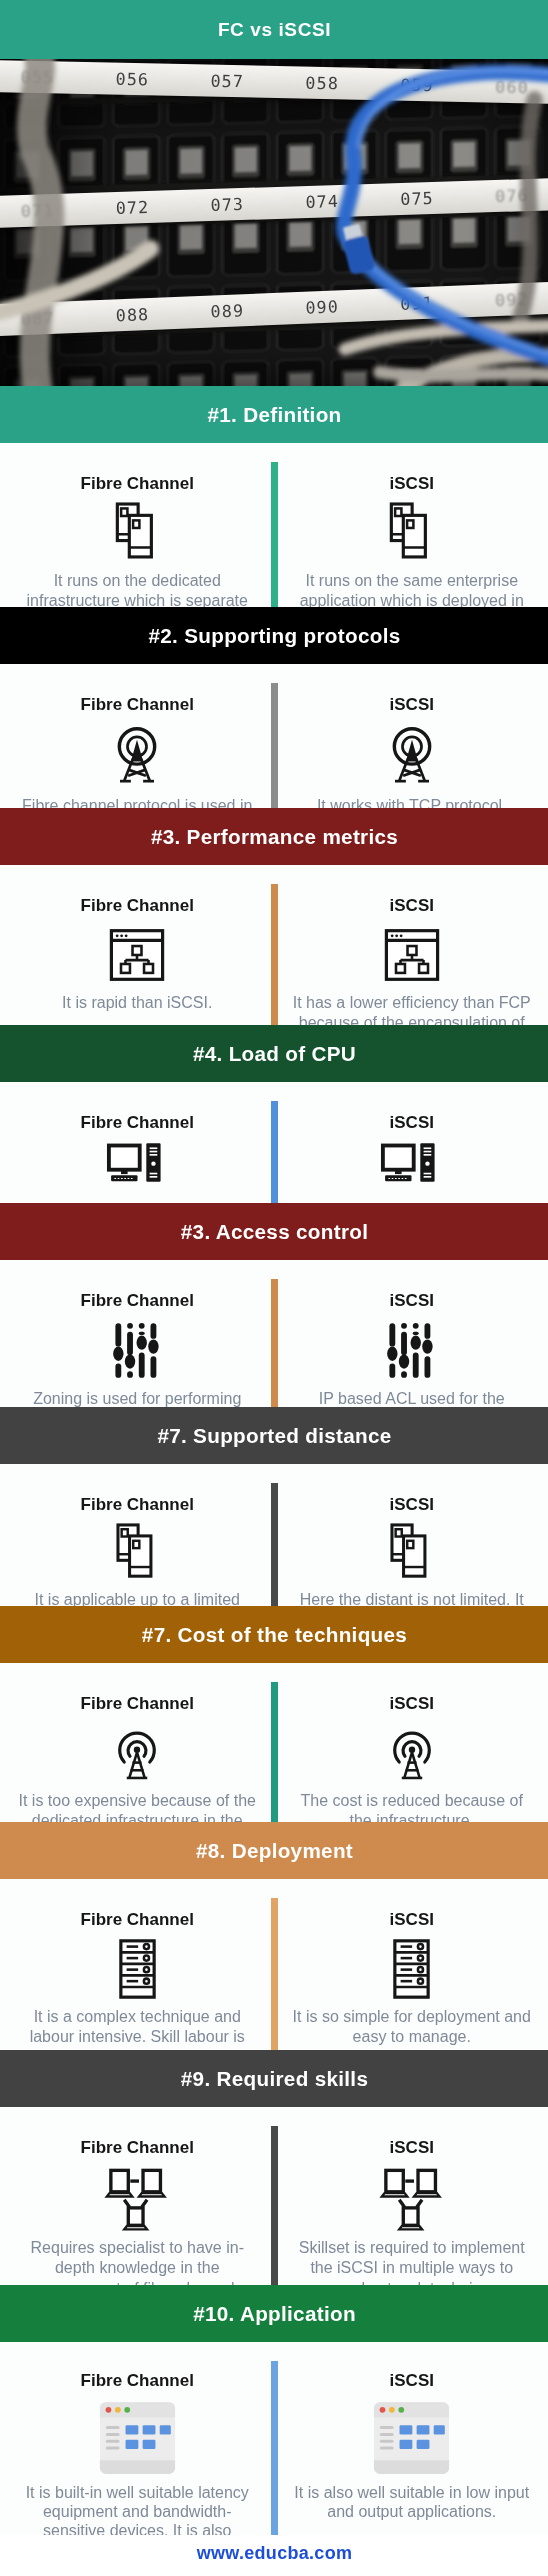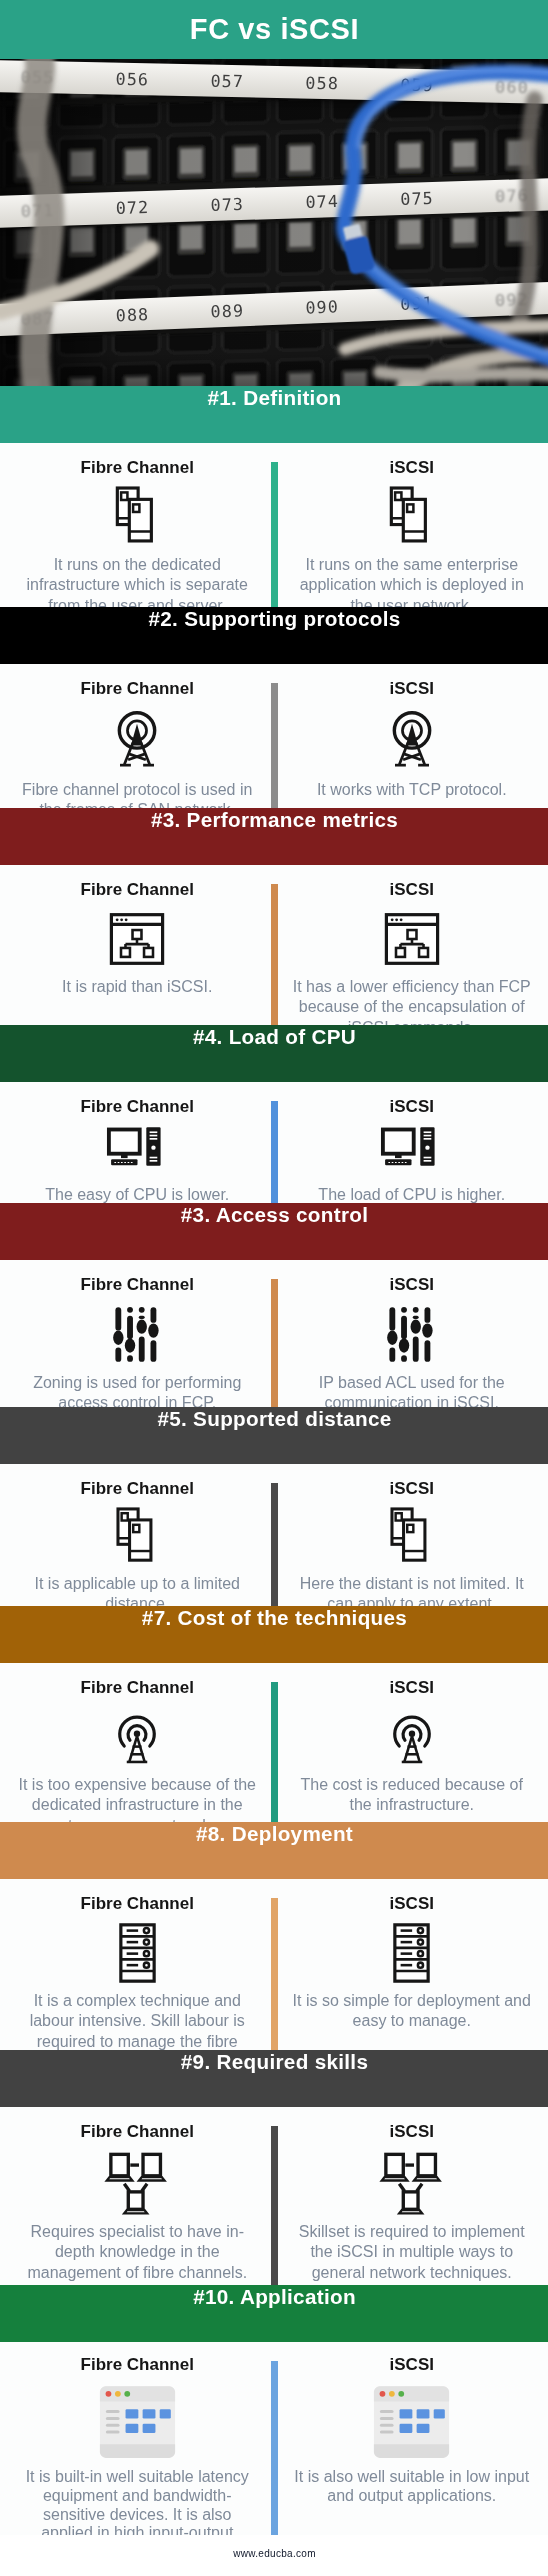--- a/index.html
+++ b/index.html
@@ -1,63 +1,63 @@
 <!DOCTYPE html>
 <html style="font-size:9.2px"><head>
 <meta charset="utf-8">
 <style>
   html,body{margin:0;padding:0;background:#ffffff}
   body{width:549px;font-family:"Liberation Sans",sans-serif;-webkit-font-smoothing:antialiased}
   .page{width:549px;overflow:hidden;background:#fff}
 
   
   .hero{height:59px;background:#2aa287;display:flex;align-items:center;justify-content:center}
-  .hero h1{margin:0;color:#fff;font-size:29px;font-weight:800;letter-spacing:0.6px}
+  .hero h1{margin:0;color:#fff;font-size:19px;font-weight:800;letter-spacing:0.6px}
 
   
   .photo{position:relative;height:327px;background:#141414;overflow:hidden}
   .photo svg{position:absolute;left:0;top:0}
   .strip{position:absolute;left:-10.3px;right:-10.3px;height:32px;
          background:linear-gradient(#f6f5f2,#d8d6d0);
          box-shadow:0 2.3px 5.7px rgba(0,0,0,.55);
          display:flex;justify-content:space-around;align-items:center;z-index:2}
   .strip span{font-family:"DejaVu Sans Mono",monospace;font-size:16.7px;color:#3f3f3f;letter-spacing:1.1px}
   .strip .dim{opacity:.5;filter:blur(0.8px)}
   .strip1{top:6.9px;transform:rotate(1.2deg)}
   .strip2{top:128px;transform:rotate(-1.8deg)}
   .strip3{top:234px;transform:rotate(-2.3deg)}
   .cables{z-index:3}
 
   
-  section .banner{height:57px;display:flex;justify-content:center}
+  section .banner{height:57px;display:flex;align-items:center;justify-content:center}
   section .banner h2{margin:0;color:#fff;font-size:20.7px;font-weight:800;letter-spacing:0.3px}
   .content{position:relative;display:flex;background:#fcfdfd;overflow:hidden}
   .divider{position:absolute;top:19px;bottom:0;left:50%;width:6.3px;margin-left:-3.2px}
-  .col{flex:1;text-align:center;padding:0 16px;position:relative}
+  .col{flex:1;text-align:center;padding:16px 16px;position:relative}
   .col h3{margin:15px 0 0;font-size:17px;font-weight:800;color:#161616}
   .icon{margin-top:6.9px;display:flex;justify-content:center}
   .col p{margin:5.7px auto 0;max-width:244px;font-size:16px;line-height:1.3;color:#7f8a99}
   .tight p{line-height:1.17;margin-top:4.6px}
   .tight h3{margin-top:12.6px}
 
   .c1{height:164px}.c2{height:144px}.c3{height:160px}.c4{height:121px}.c5{height:147px}
   .c6{height:142px}.c7{height:159px}.c8{height:171px}.c9{height:178px}.c10{height:193px}
 
   .t-green  .banner{background:#2aa287}.t-green  .divider{background:#2db18b}
   .t-gray   .banner{background:#000000}.t-gray   .divider{background:#8c8c8c}
   .t-orange .banner{background:#7f1d1d}.t-orange .divider{background:#cf8a4e}
   .t-blue   .banner{background:#14532d}.t-blue   .divider{background:#5191dc}
   .t-dark   .banner{background:#424242}.t-dark   .divider{background:#4a4a4a}
   .t-teal   .banner{background:#a16207}.t-teal   .divider{background:#219b80}
   .t-orange2 .banner{background:#cf8a4e}.t-orange2 .divider{background:#e1a467}
   .t-blue2  .banner{background:#15803d}.t-blue2  .divider{background:#6ba4e0}
 
   
   footer{height:37px;display:flex;align-items:center;justify-content:center;background:#fff}
-  footer span{font-size:10px;color:#0f172a;font-weight:400;letter-spacing:0.3px}
+  footer span{font-size:18px;color:#1d4ed8;font-weight:700;letter-spacing:0.3px}
 
   .ic{display:block}
 </style>
 </head>
 <body>
 
 <div class="page">
 
   <div class="hero">
     <h1>FC vs iSCSI</h1>
@@ -385,21 +385,21 @@
             </g>
           </svg>
         </span>
         <p>IP based ACL used for the communication in iSCSI.</p>
       </div>
     </div>
   </section>
 
   <section class="t-dark">
     <div class="banner">
-      <h2>#5. Supported distance</h2>
+      <h2>#7. Supported distance</h2>
     </div>
     <div class="content c6">
       <div class="divider"></div>
       <div class="col">
         <h3>Fibre Channel</h3>
         <span class="icon">
           <svg class="ic" width="61" height="62" viewBox="0 0 100 100">
             <rect x="18" y="4" width="33" height="58" fill="#fff" stroke="#161616" stroke-width="5"></rect>
             <rect x="24" y="11" width="10" height="12" fill="#fff" stroke="#161616" stroke-width="4"></rect>
             <line x1="18" y1="52" x2="37" y2="52" stroke="#161616" stroke-width="4"></line>

